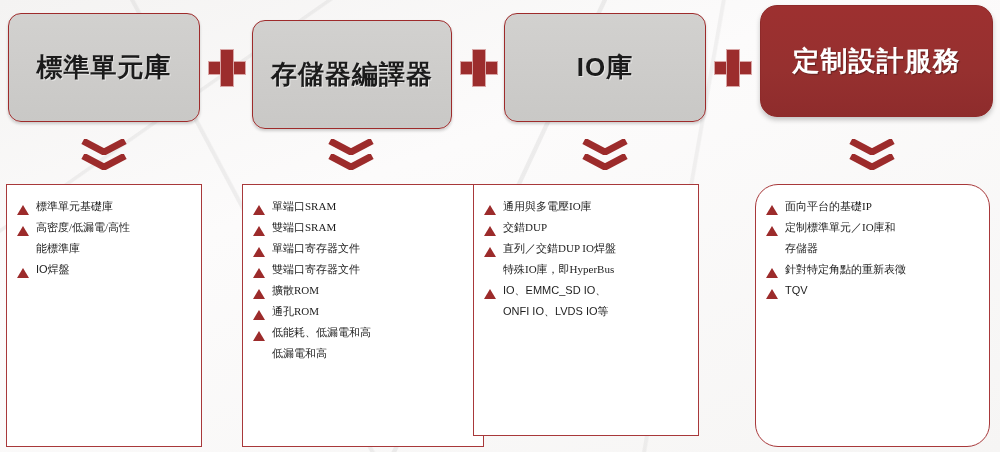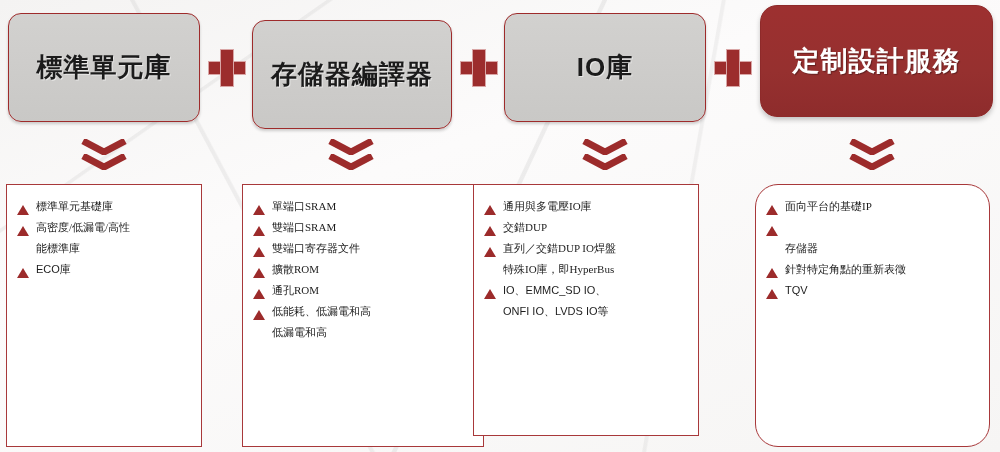--- a/index.html
+++ b/index.html
@@ -230,37 +230,41 @@
       <li>
           <span class="tri"></span>
           <span class="btext">高密度/低漏電/高性</span>
         </li>
       <li>
           <span class="tri hidden"></span>
           <span class="btext">能標準庫</span>
         </li>
       <li>
           <span class="tri"></span>
-          <span class="btext sans">ECO庫</span>
+          <span class="btext sans">IO焊盤</span>
         </li>
     </ul>
   </div>
 
   <div class="detail-box" style="left:242px; top:184px; width:242px; height:263px;">
     <ul class="bullets">
       <li>
           <span class="tri"></span>
           <span class="btext">單端口SRAM</span>
         </li>
       <li>
           <span class="tri"></span>
           <span class="btext">雙端口SRAM</span>
         </li>
       <li>
           <span class="tri"></span>
+          <span class="btext">單端口寄存器文件</span>
+        </li>
+      <li>
+          <span class="tri"></span>
           <span class="btext">雙端口寄存器文件</span>
         </li>
       <li>
           <span class="tri"></span>
           <span class="btext">擴散ROM</span>
         </li>
       <li>
           <span class="tri"></span>
           <span class="btext">通孔ROM</span>
         </li>
@@ -305,20 +309,21 @@
   </div>
 
   <div class="detail-box" style="left:755px; top:184px; width:235px; height:263px;border-radius:23px;">
     <ul class="bullets">
       <li>
           <span class="tri"></span>
           <span class="btext">面向平台的基礎IP</span>
         </li>
       <li>
           <span class="tri"></span>
+          <span class="btext">定制標準單元／IO庫和</span>
         </li>
       <li>
           <span class="tri hidden"></span>
           <span class="btext">存儲器</span>
         </li>
       <li>
           <span class="tri"></span>
           <span class="btext">針對特定角點的重新表徵</span>
         </li>
       <li>

